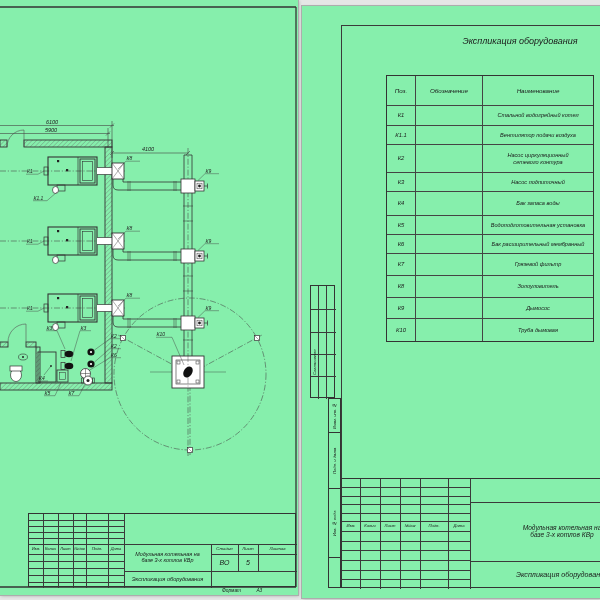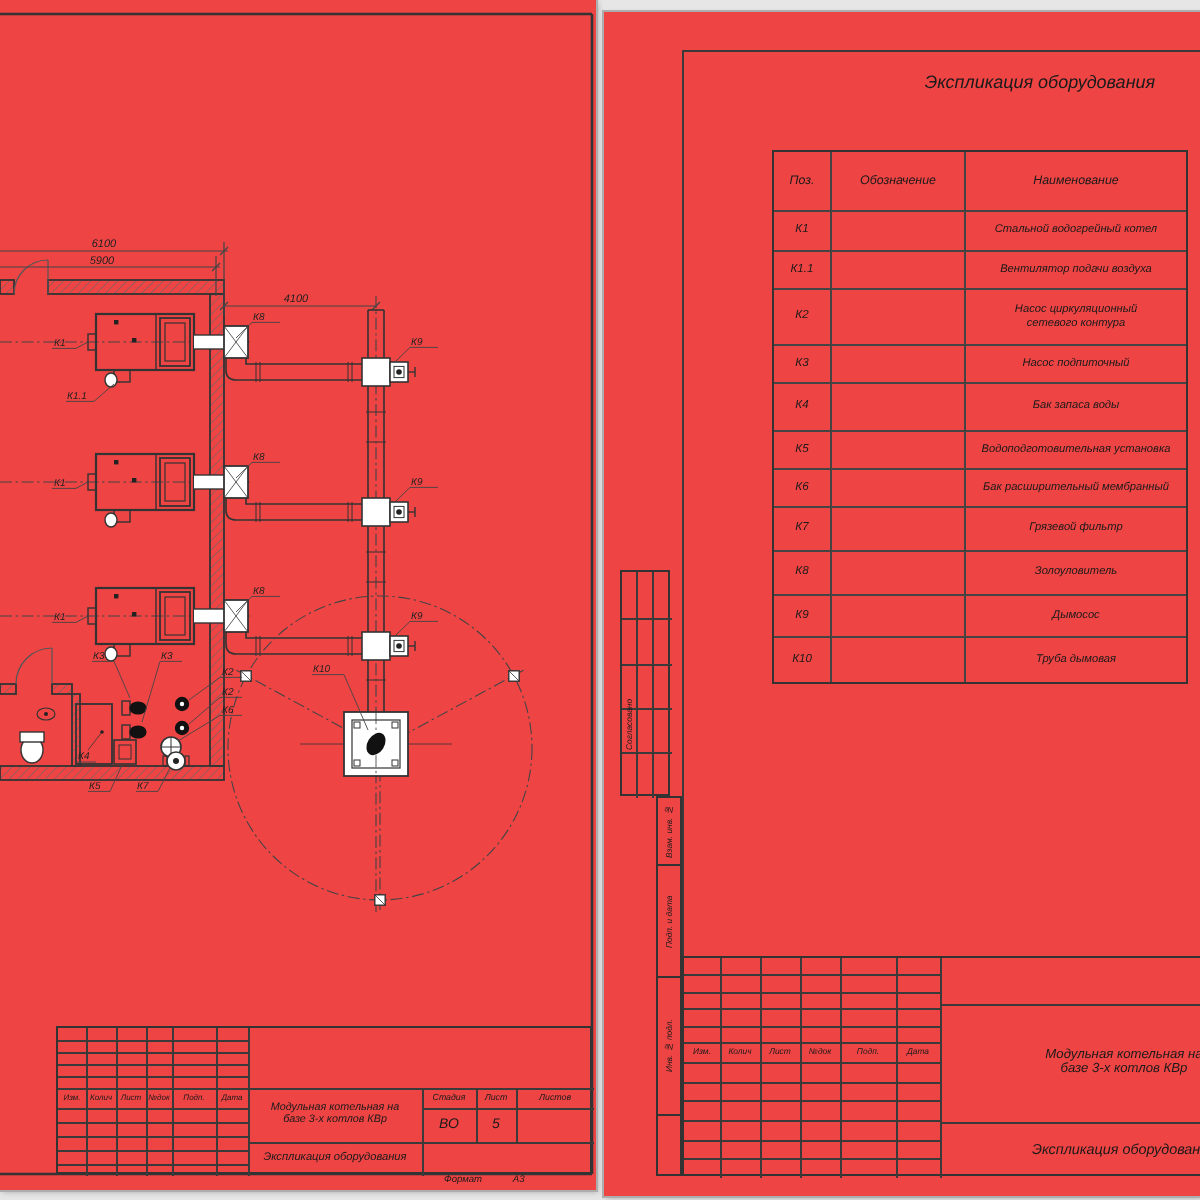--- a/index.html
+++ b/index.html
@@ -1,18 +1,18 @@
 <!DOCTYPE html>
 <html><head>
 <meta charset="utf-8">
 <style>
   html,body{margin:0;padding:0;}
   body{width:600px;height:600px;background:#e6e6e6;position:relative;overflow:hidden;
        font-family:"Liberation Sans",sans-serif;color:#1a1a1a;}
-  .sheet{position:absolute;background:#ef4444;overflow:hidden;outline:1px solid #adadad;
+  .sheet{position:absolute;background:#86efac;overflow:hidden;outline:1px solid #adadad;
          box-shadow:1px 1px 3px rgba(0,0,0,.25);}
   #sheet-left{left:0;top:0;width:298px;height:595px;}
   #sheet-right{left:302px;top:6px;width:298px;height:592px;}
   .abs{position:absolute;}
   .vl{position:absolute;width:1px;background:#3a3a3a;}
   .hl{position:absolute;height:1px;background:#3a3a3a;}
   .cell{position:absolute;display:flex;align-items:center;justify-content:center;
         font-style:italic;text-align:center;line-height:1.05;}
   .fr{position:absolute;background:#3a3a3a;}
   

